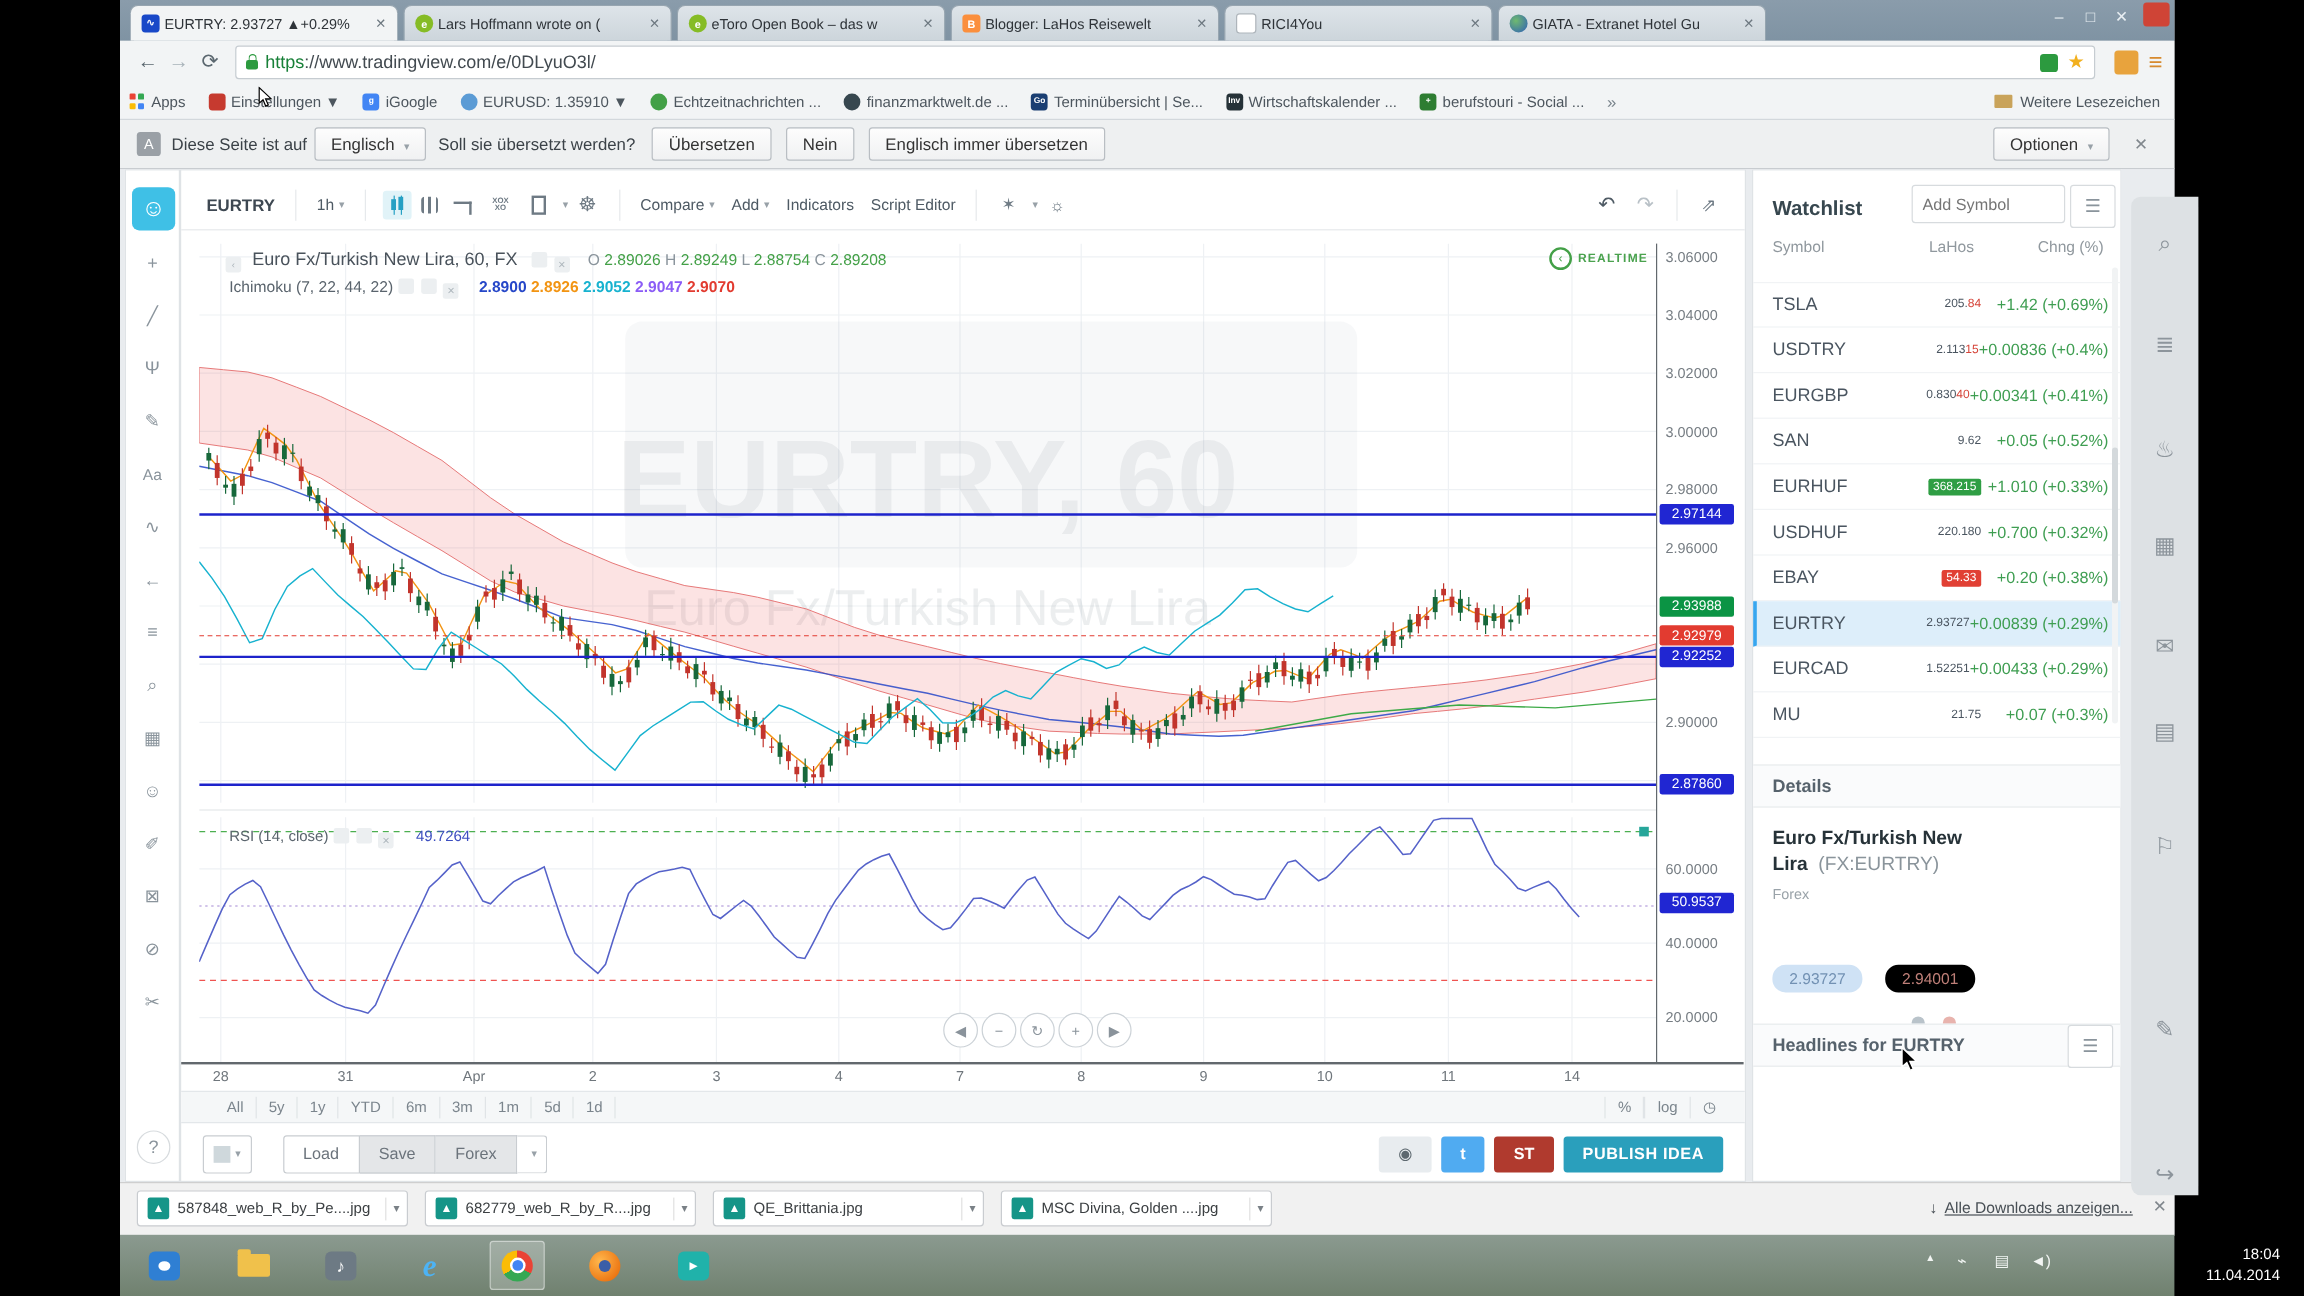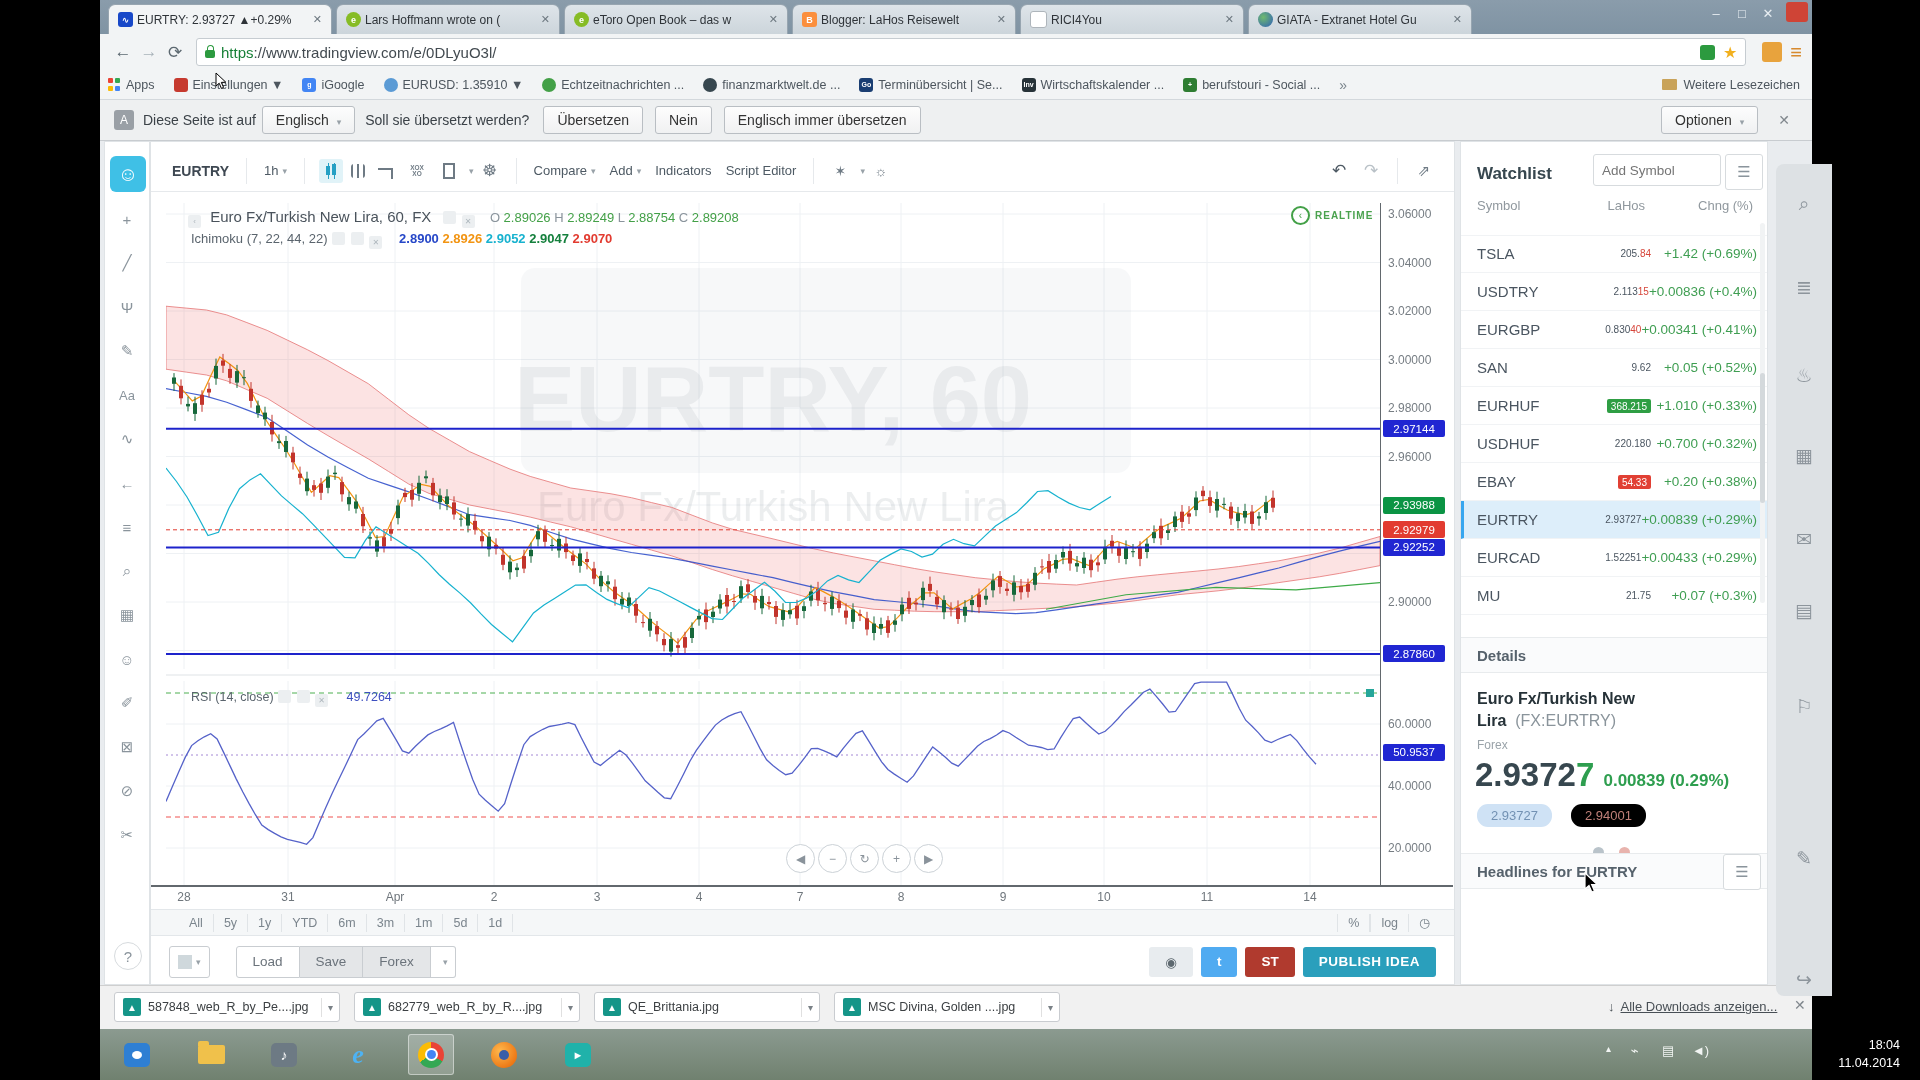--- a/index.html
+++ b/index.html
@@ -669,21 +669,21 @@
           <span style="margin:0 6px 0 4px;">Euro Fx/Turkish New Lira, 60, FX</span>
           <span class="lgi"></span>
           <span class="lgi">✕</span>
           <span id="ohlc" style="font-size:13px;margin-left:10px;"><span style="color: rgb(138, 148, 156);">O </span><span style="color: rgb(67, 160, 71);">2.89026  </span><span style="color: rgb(138, 148, 156);">H </span><span style="color: rgb(67, 160, 71);">2.89249  </span><span style="color: rgb(138, 148, 156);">L </span><span style="color: rgb(67, 160, 71);">2.88754  </span><span style="color: rgb(138, 148, 156);">C </span><span style="color: rgb(67, 160, 71);">2.89208  </span></span>
         </div>
         <div class="lgd" style="left:40px;top:89px;font-size:13px;color:#5a646d;">
           <span>Ichimoku (7, 22, 44, 22)</span>
           <span class="lgi"></span>
           <span class="lgi"></span>
           <span class="lgi">✕</span>
-          <span id="ichi" style="margin-left:12px;font-weight:bold;"><span style="color: rgb(38, 71, 200);">2.8900  </span><span style="color: rgb(242, 148, 18);">2.8926  </span><span style="color: rgb(23, 178, 207);">2.9052  </span><span style="color: #15803d; text-align: center;">2.9047  </span><span style="color: rgb(226, 59, 48);">2.9070  </span></span>
+          <span id="ichi" style="margin-left:12px;font-weight:bold;"><span style="color: rgb(38, 71, 200);">2.8900  </span><span style="color: rgb(242, 148, 18);">2.8926  </span><span style="color: rgb(23, 178, 207);">2.9052  </span><span style="color: #8b5cf6; text-align: center;">2.9047  </span><span style="color: rgb(226, 59, 48);">2.9070  </span></span>
         </div>
         <div class="lgd" style="left:40px;top:548px;font-size:12.5px;color:#5a646d;">
           <span>RSI (14, close)</span>
           <span class="lgi"></span>
           <span class="lgi"></span>
           <span class="lgi">✕</span>
           <span style="color:#3d4fc0;margin-left:14px;">49.7264</span>
         </div>
         <div style="position:absolute;left:1140px;top:64px;display:flex;align-items:center;">
           <span style="width:15px;height:15px;border:2px solid #43a047;border-radius:50%;color:#43a047;font-size:10px;display:inline-flex;align-items:center;justify-content:center;">‹</span>
@@ -835,24 +835,20 @@
 
         <div class="secthead" style="top:495px;">
             <span>Details</span>
           </div>
         <div style="position:absolute;left:16px;top:546px;font-size:16px;color:#263238;line-height:22px;">
           <b>Euro Fx/Turkish New</b><br>
           <b>Lira</b>
           <span style="color:#8a949b;font-weight:normal;">&nbsp;</span><span style="color:#8a949b;">(FX:EURTRY)</span>
         </div>
         <div style="position:absolute;left:16px;top:596px;font-size:12px;color:#9aa3a9;">Forex</div>
-        <div style="position:absolute;left:14px;top:614px;font-size:33px;font-weight:bold;color:#37474f;">
-          <span>2.9372</span><span style="color:#2e9e4f;">7</span>
-          <span style="font-size:17px;color:#2e9e4f;">0.00839 (0.29%)</span>
-        </div>
         <span class="pill" style="position:absolute;left:16px;top:662px;background:#cfe2f5;color:#7291b3;">2.93727</span>
         <span class="pill" style="position:absolute;left:110px;top:662px;background:#000000;color:#c08079;">2.94001</span>
         <span style="position:absolute;left:132px;top:705px;width:11px;height:11px;border-radius:50%;background:#b9c3ca;"></span>
         <span style="position:absolute;left:158px;top:705px;width:11px;height:11px;border-radius:50%;background:#e8b3ad;"></span>
         <div class="secthead" style="top:711px;">
             <span>Headlines for EURTRY</span>
           </div>
         <div class="sqbtn" style="left:262px;top:712px;">☰</div>
         <svg width="16" height="22" style="position:absolute;left:123px;top:730px;z-index:9;">
           <path d="M1,1 L1,17 L5,13.5 L7.8,20 L10.4,18.8 L7.6,12.6 L13,12.4 Z" fill="#000" stroke="#fff" stroke-width="1.2"></path>

